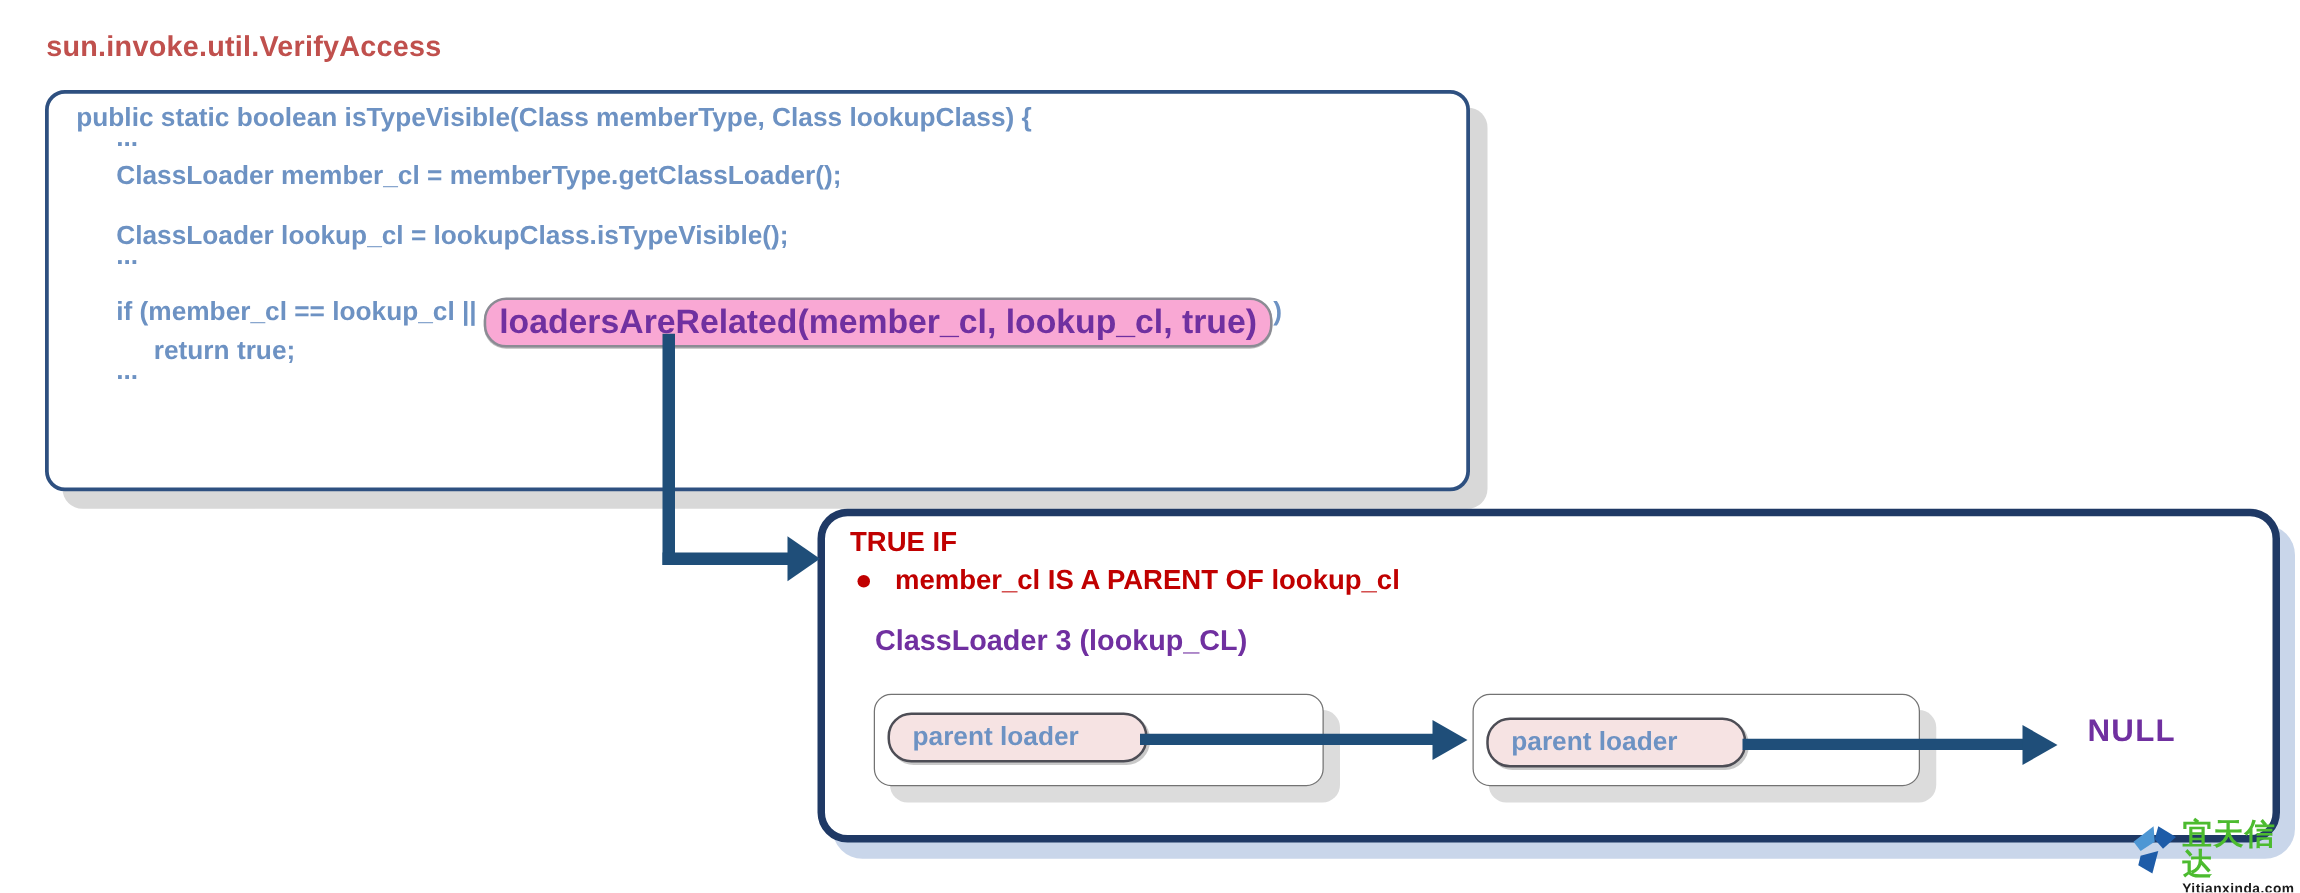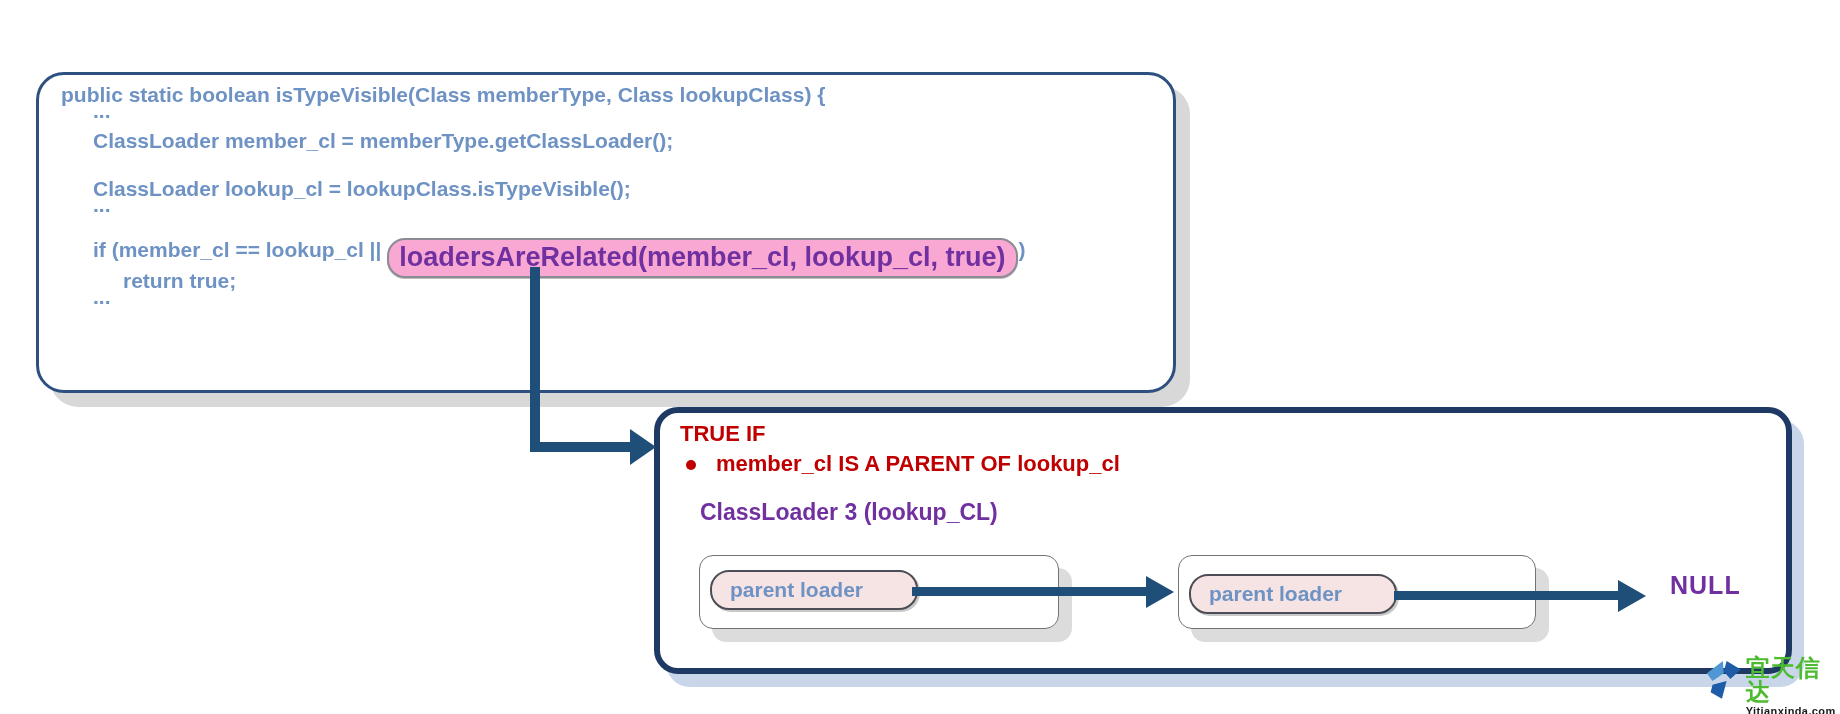--- a/index.html
+++ b/index.html
@@ -14,21 +14,21 @@
   
   .slide-title{
     position:absolute;left:37px;top:24px;
     font-size:23px;color:#C0504D;letter-spacing:.2px;
   }
   
   .code-box{
     position:absolute;left:36px;top:72px;
     width:1134px;height:315px;
     background:#ffffff;
-    border:3px solid #2E5080;border-radius:28px;
+    border:3px solid #2E5080;border-radius:16px;
     box-shadow:14px 14px 0 #D8D8D8;
   }
   .code-line{
     position:absolute;
     font-size:21px;color:#6D92C3;white-space:nowrap;
   }
   .cl-1{left:22px;top:8px;}
   .cl-e1{left:54px;top:24px;}
   .cl-2{left:54px;top:54px;}
   .cl-3{left:54px;top:102px;}
@@ -59,20 +59,21 @@
     border-bottom:18px solid transparent;
     border-left:26px solid #1F4E79;
   }
   
   .true-box{
     position:absolute;left:654px;top:407px;
     width:1126px;height:255px;
     background:#ffffff;
     border:6px solid #1F3965;border-radius:24px;
     box-shadow:12px 13px 0 #C9D6EA;
+    padding-left:32px;
   }
   .true-heading{
     position:absolute;left:20px;top:8px;
     font-size:22px;color:#C00000;
   }
   .true-bullet{
     position:absolute;left:26px;top:38px;
     display:flex;align-items:flex-start;
   }
   .bullet-dot{
@@ -137,20 +138,21 @@
   .logo-icon{width:40px;height:46px;margin-right:4px;}
   .logo-text{display:flex;flex-direction:column;line-height:1;}
   .logo-brand{font-size:24px;color:#4CBB2F;letter-spacing:1px;}
   .logo-domain{font-size:11px;color:#1a1a1a;margin-top:2px;letter-spacing:.4px;}
 </style>
 </head>
 <body>
 
 <div class="slide">
 
+  <div class="slide-title">sun.invoke.util.VerifyAccess</div>
 
   <div class="code-box">
     <div class="code-line cl-1">public static boolean isTypeVisible(Class memberType, Class lookupClass) {</div>
     <div class="code-line cl-e1">...</div>
     <div class="code-line cl-2">ClassLoader member_cl = memberType.getClassLoader();</div>
     <div class="code-line cl-3">ClassLoader lookup_cl = lookupClass.isTypeVisible();</div>
     <div class="code-line cl-e2">...</div>
     <div class="code-line cl-if">
       <span>if (member_cl == lookup_cl ||</span>
       <span class="hl-pill">loadersAreRelated(member_cl, lookup_cl, true)</span>

